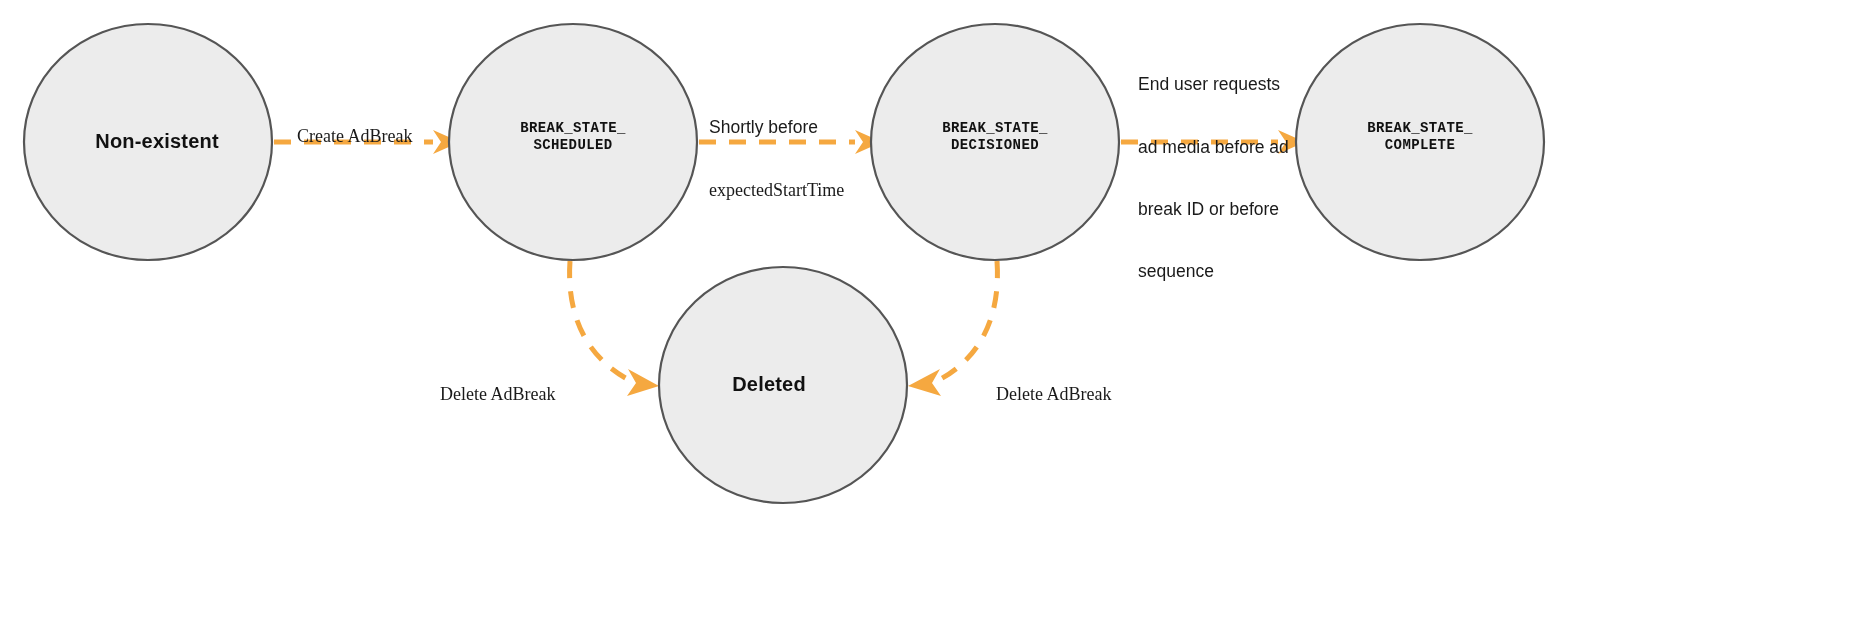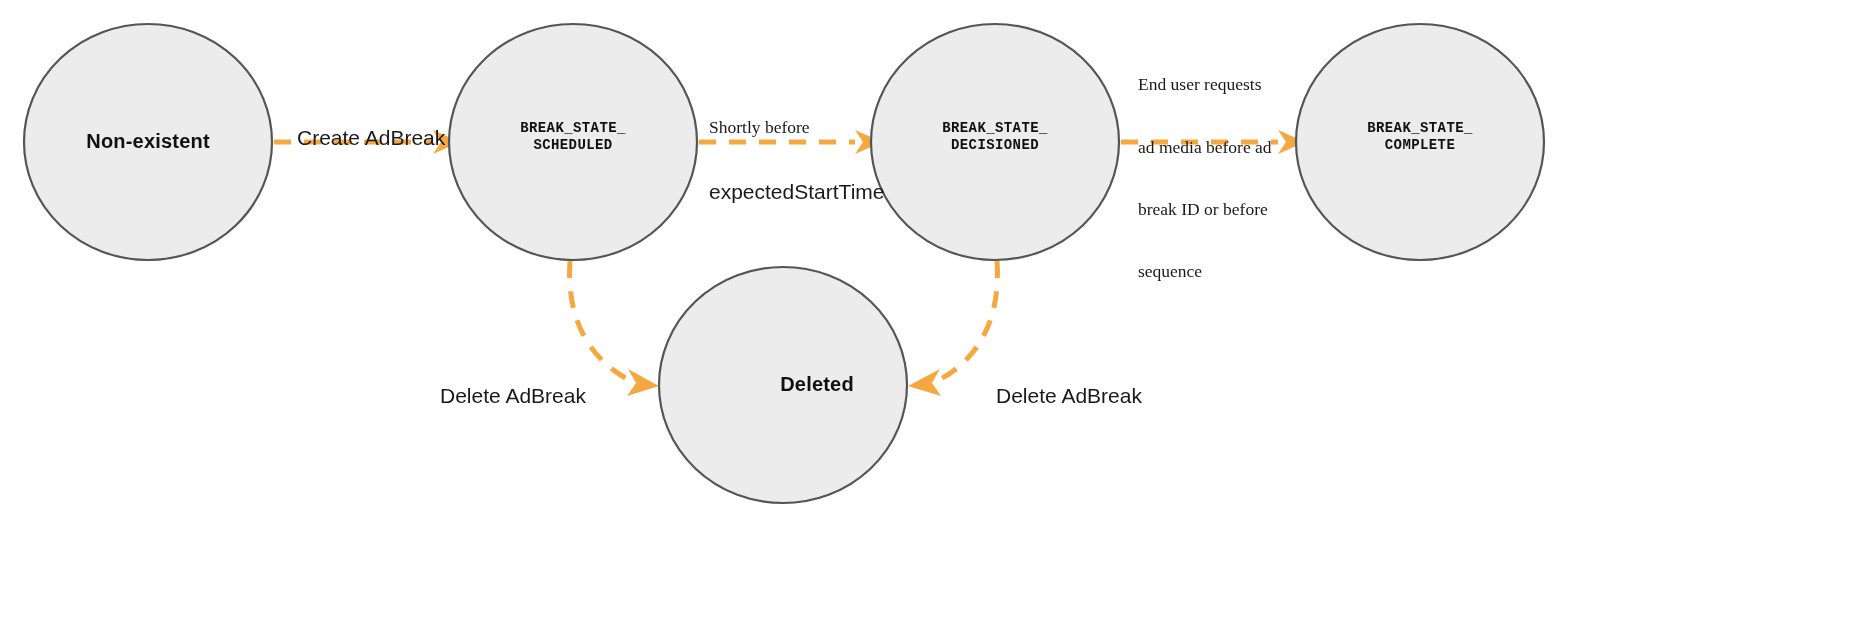--- a/index.html
+++ b/index.html
@@ -45,26 +45,26 @@
     position: absolute;
     color: #1a1a1a;
     line-height: 1.26;
     pointer-events: none;
     white-space: pre;
   }
   .edge-label .ln {
     display: block;
   }
   .edge-label .sans {
-    font-family: Liberation Serif, serif;
+    font-family: Liberation Sans, sans-serif;
     font-size: 17.5px;
   }
   .edge-label .mono {
-    font-family: Liberation Sans, sans-serif;
-    font-size: 21px;
+    font-family: Liberation Serif, serif;
+    font-size: 18px;
   }
 </style>
 </head>
 <body>
 
 <div id="canvas">
 
   <svg id="diagram-svg" viewBox="0 0 1858 617" xmlns="http://www.w3.org/2000/svg">
 
     <g>
@@ -99,32 +99,32 @@
     <g>
       <ellipse cx="148" cy="142" rx="124" ry="118" fill="#ececec" stroke="#555555" stroke-width="2.2"></ellipse>
       <ellipse cx="573" cy="142" rx="124" ry="118" fill="#ececec" stroke="#555555" stroke-width="2.2"></ellipse>
       <ellipse cx="995" cy="142" rx="124" ry="118" fill="#ececec" stroke="#555555" stroke-width="2.2"></ellipse>
       <ellipse cx="1420" cy="142" rx="124" ry="118" fill="#ececec" stroke="#555555" stroke-width="2.2"></ellipse>
       <ellipse cx="783" cy="385" rx="124" ry="118" fill="#ececec" stroke="#555555" stroke-width="2.2"></ellipse>
     </g>
 
   </svg>
 
-  <div class="node-label plain" style="left:24px; top:130px; width:248px;">Non-existent</div>
+  <div class="node-label plain" style="left:24px; top:130px; width:248px;padding-left:9px;">Non-existent</div>
 
   <div class="node-label mono" style="left:449px; top:120px; width:248px;">BREAK_STATE_
 SCHEDULED</div>
 
   <div class="node-label mono" style="left:871px; top:120px; width:248px;">BREAK_STATE_
 DECISIONED</div>
 
   <div class="node-label mono" style="left:1296px; top:120px; width:248px;">BREAK_STATE_
 COMPLETE</div>
 
-  <div class="node-label plain" style="left:695px; top:373px; width:244px;">Deleted</div>
+  <div class="node-label plain" style="left:647px; top:373px; width:244px;">Deleted</div>
 
   <div class="edge-label" style="left:297px; top:85px;">
     <span class="ln mono">Create AdBreak</span>
   </div>
 
   <div class="edge-label" style="left:709px; top:76px;">
     <span class="ln sans">Shortly before</span>
     <span class="ln mono">expectedStartTime</span>
   </div>
 

